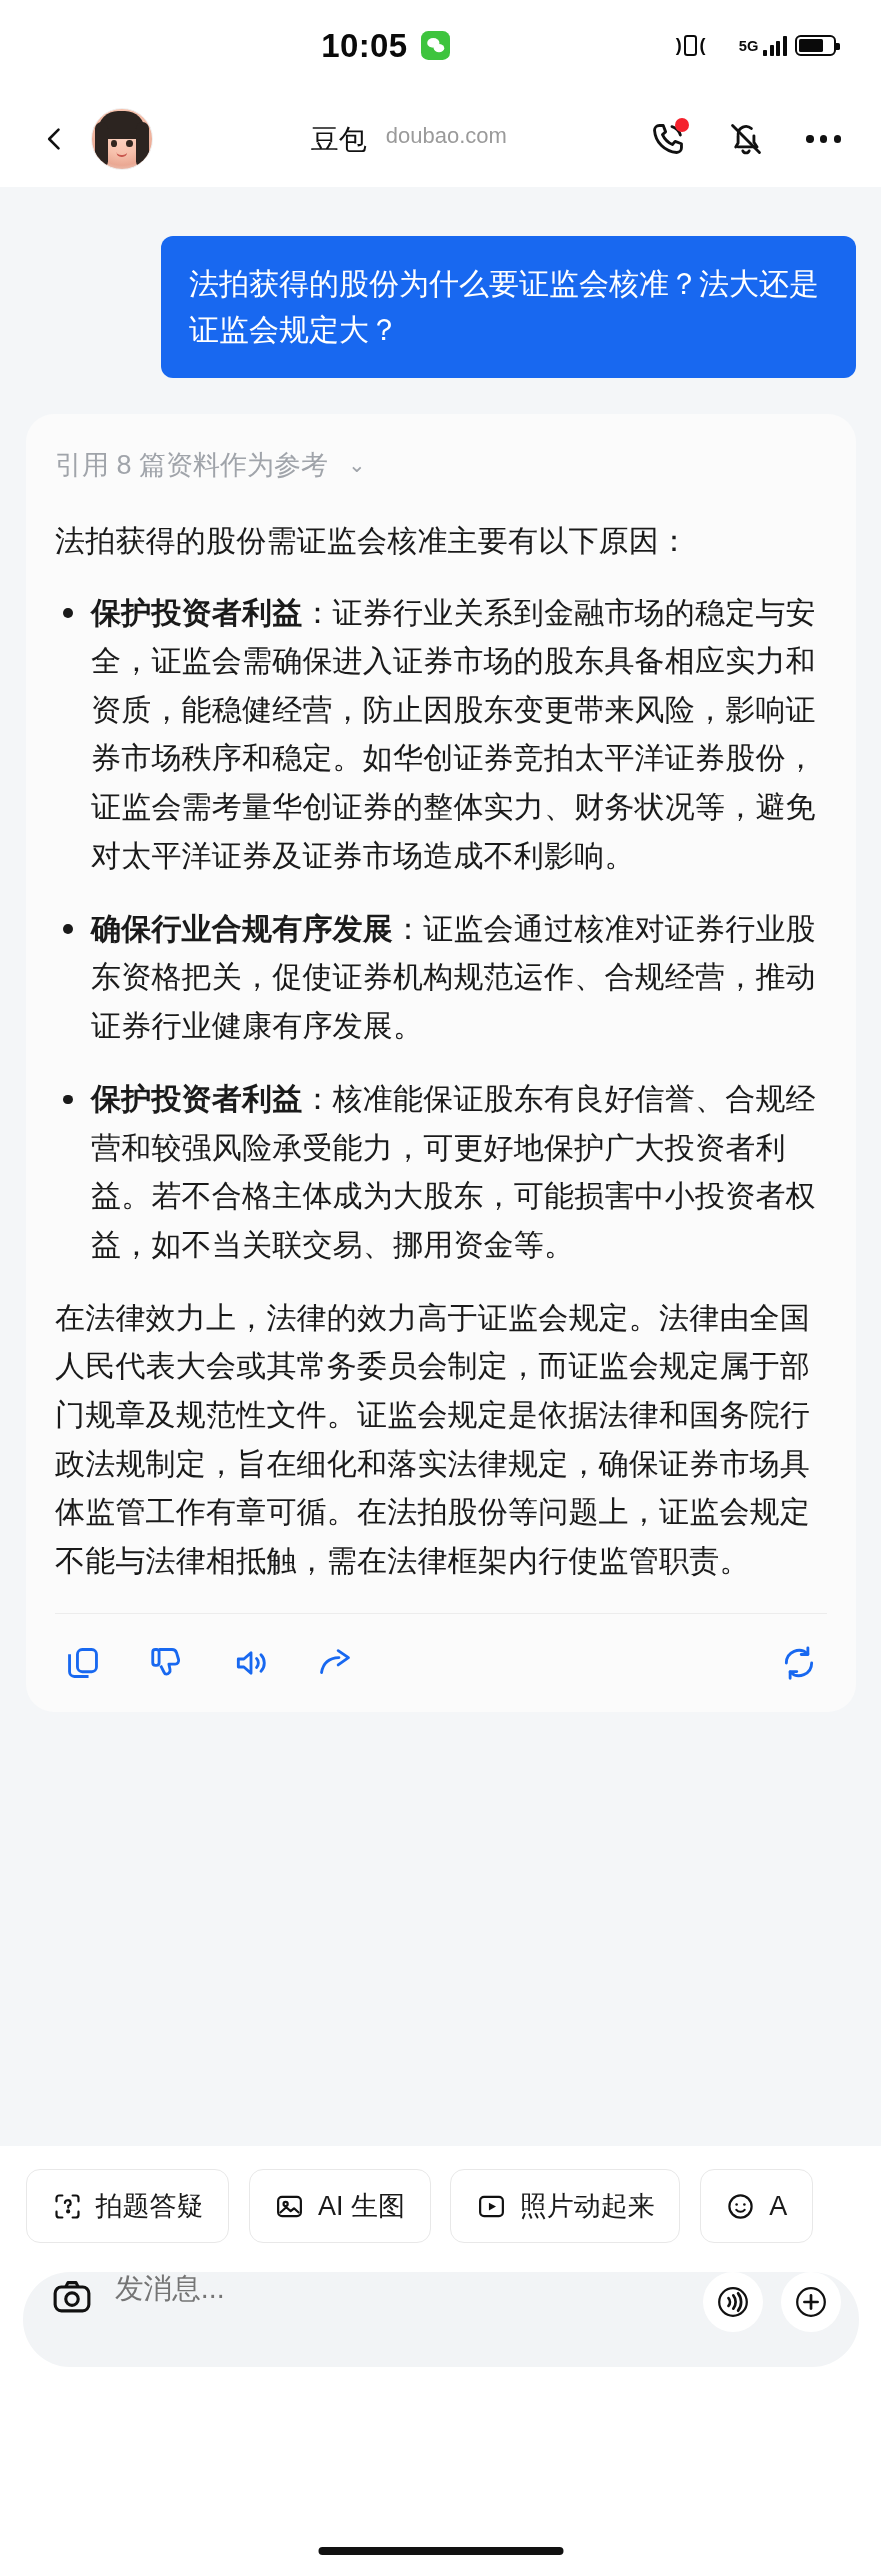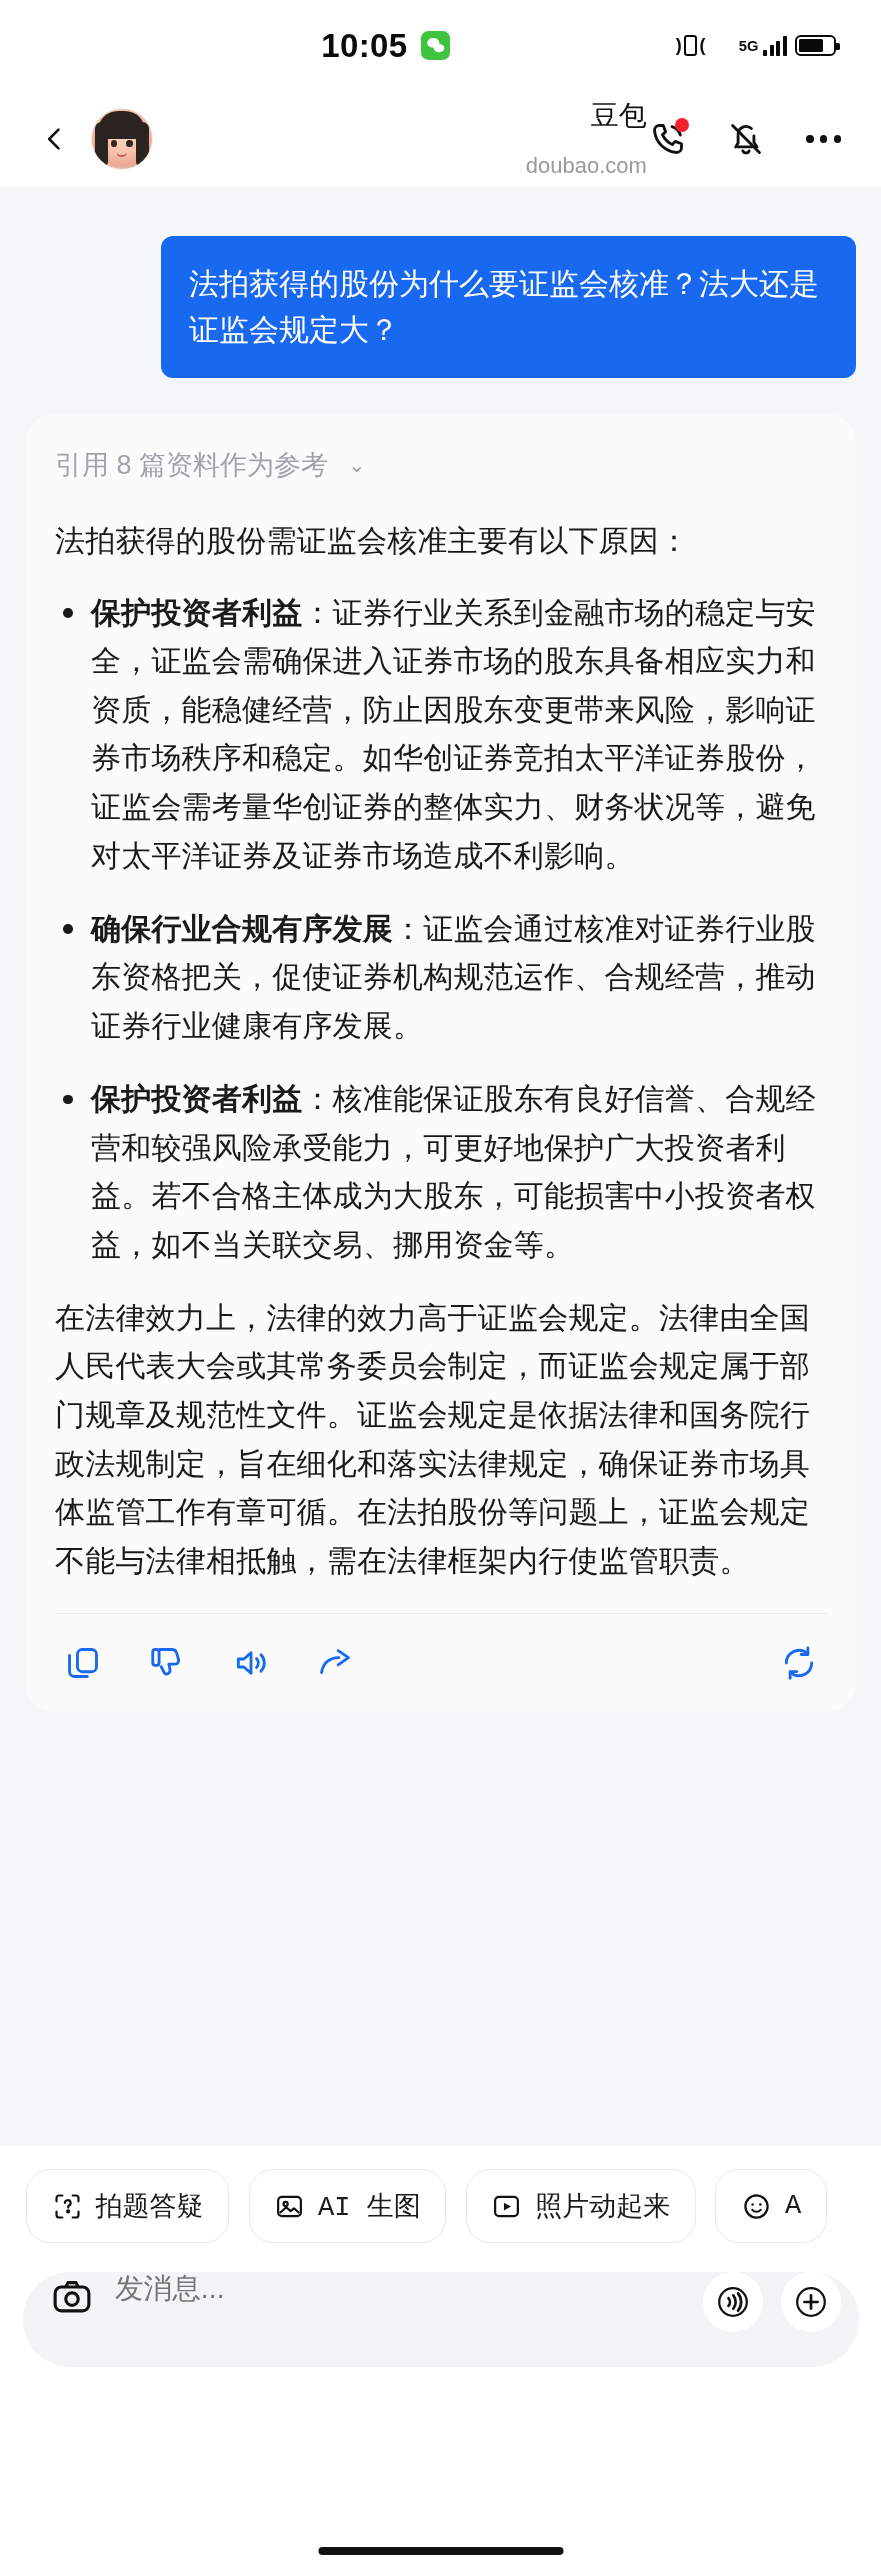--- a/index.html
+++ b/index.html
@@ -135,21 +135,20 @@
   .avatar .eye-r { right: 19px; }
   .avatar .mouth {
     position: absolute; left: 50%; transform: translateX(-50%);
     top: 43px; width: 11.4px; height: 4.9px;
     border-bottom: 2.4px solid #c9584f; border-radius: 0 0 8.2px 8.2px;
   }
   .title-wrap {
     margin-left: 18px;
     flex: 1;
     display: flex;
-    flex-direction: column;
     justify-content: center;
     gap: 19px;
     text-align: right;
   }
   .title-name {
     font-size: 28px;
     color: #111111;
     font-weight: 500;
     line-height: 1.25;
   }
@@ -266,29 +265,28 @@
     gap: 19.6px;
     padding: 23px 26px 14.7px 26px;
     background: #ffffff;
     overflow: hidden;
   }
   .chip {
     display: flex;
     align-items: center;
     gap: 13px;
     border: 1.6px solid #e8e8e8;
-    border-radius: 24px;
+    border-radius: 14px;
     padding: 18px 24.5px;
     font-size: 27px;
     color: #1a1a1a;
     white-space: nowrap;
     background: #fff;
     cursor: pointer;
     flex: none;
-    font-family: Liberation Mono, monospace;
   }
   .chip svg { width: 31px; height: 31px; flex: none; }
 
   
   .inputbar {
     margin: 14.7px 23px 0 23px;
     height: 95px;
     background: #f2f4f6;
     border-radius: 47px;
     display: flex;

